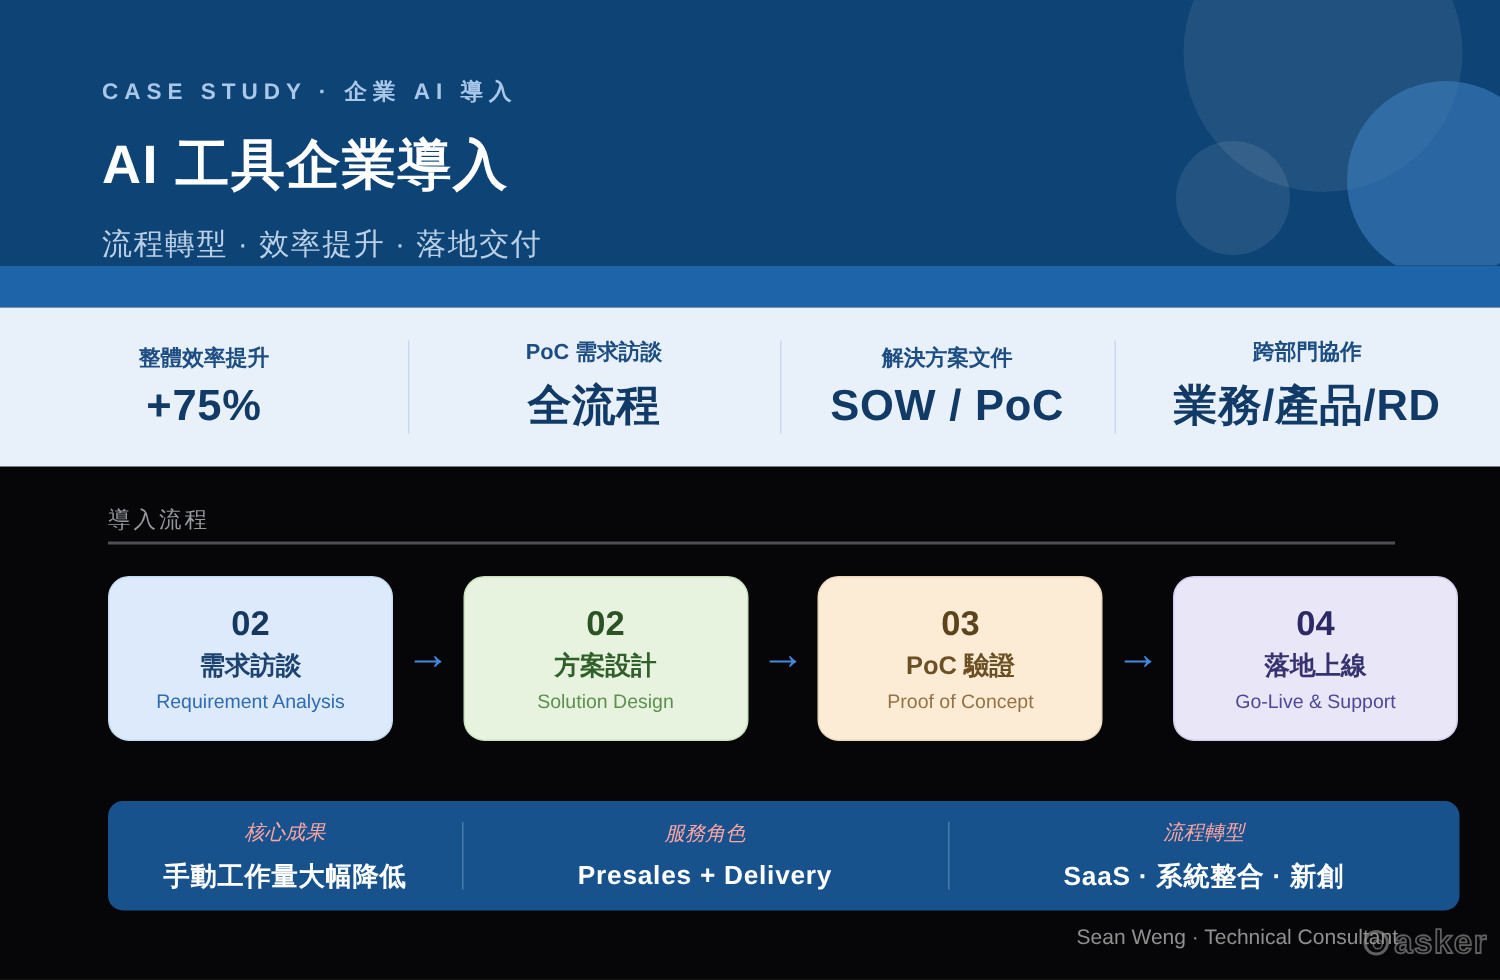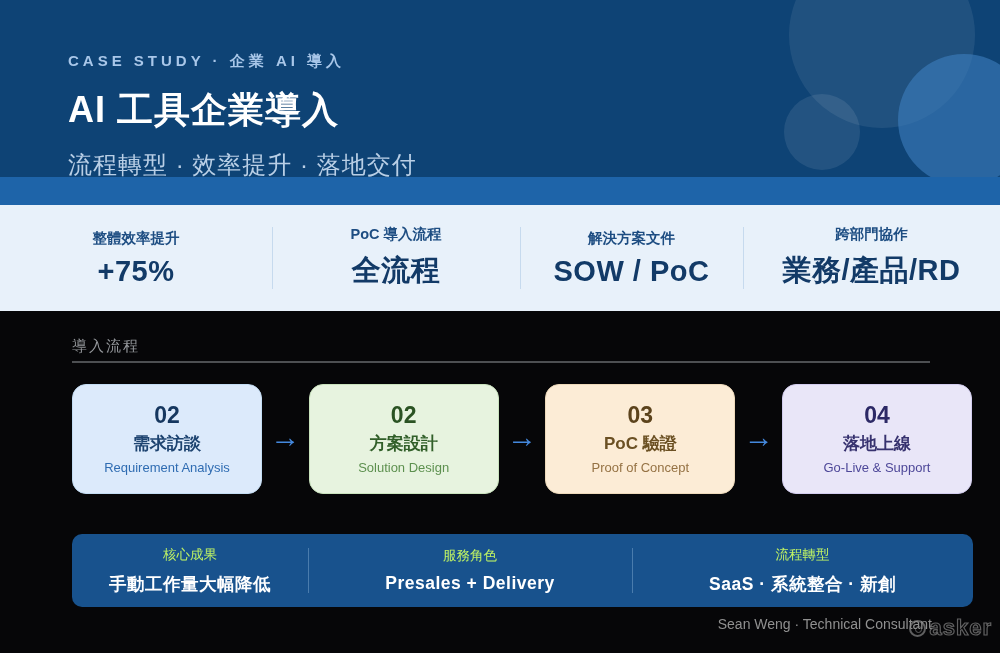--- a/index.html
+++ b/index.html
@@ -11,21 +11,21 @@
   }
   
   .header{position:absolute;left:0;top:0;width:1000px;height:177px;background:#0e4375;overflow:hidden;}
   .circle{position:absolute;border-radius:50%;}
   .circle.c1{width:186px;height:186px;left:789px;top:-58px;background:rgba(255,255,255,0.08);}
   .circle.c3{width:132px;height:132px;left:898px;top:54px;background:rgba(62,126,190,0.60);}
   .circle.c2{width:76px;height:76px;left:784px;top:94px;background:rgba(255,255,255,0.09);}
   .header-content{position:absolute;left:68px;top:0;z-index:2;}
   .eyebrow{margin-top:52px;font-size:15px;font-weight:600;letter-spacing:4px;color:#a9c7e9;}
   .title{margin-top:15px;font-size:36px;font-weight:700;letter-spacing:1px;color:#ffffff;}
-  .subtitle{margin-top:14px;font-size:24px;font-weight:400;letter-spacing:1px;color:#b9cfe6;}
+  .subtitle{margin-top:14px;font-size:20px;font-weight:400;letter-spacing:1px;color:#b9cfe6;}
   .stripe{position:absolute;left:0;top:177px;width:1000px;height:28px;background:#1e64a9;}
   
   .stats{position:absolute;left:0;top:205px;width:1000px;height:106px;background:#e8f1fa;display:flex;}
   .stat{position:relative;display:flex;flex-direction:column;align-items:center;justify-content:center;gap:7px;}
   .stat.s1{width:272px;}.stat.s2{width:248px;}.stat.s3{width:257px;}.stat.s4{width:223px;}
   .stat + .stat::before{content:'';position:absolute;left:0;top:22px;bottom:22px;width:1px;background:#c6daee;}
   .stat-label{font-size:14.5px;font-weight:600;color:#1d4d82;}
   .stat-value{font-size:29px;font-weight:700;color:#123a67;letter-spacing:0.5px;}
   
   .section-label{position:absolute;left:72px;top:337px;font-size:15px;letter-spacing:2px;color:#95989c;}
@@ -42,21 +42,21 @@
   .step.k3{background:#fcecd6;border-color:#edd9ba;}
   .step.k3 .step-num{color:#5c431c;} .step.k3 .step-zh{color:#6b5023;} .step.k3 .step-en{color:#957244;}
   .step.k4{background:#e9e6f8;border-color:#d2ccee;}
   .step.k4 .step-num{color:#2c2966;} .step.k4 .step-zh{color:#37326f;} .step.k4 .step-en{color:#4e4899;}
   .arrow{font-size:30px;color:#4488dd;line-height:1;transform:translateY(-2px);}
   
   .summary-bar{position:absolute;left:72px;top:534px;width:901px;height:73px;background:#18528d;border-radius:10px;display:flex;}
   .sum-col{position:relative;display:flex;flex-direction:column;align-items:center;justify-content:center;gap:8px;}
   .sum-col.b1{width:236px;}.sum-col.b2{width:324px;}.sum-col.b3{width:341px;}
   .sum-col + .sum-col::before{content:'';position:absolute;left:0;top:14px;bottom:14px;width:1px;background:rgba(168,203,236,0.35);}
-  .sum-label{font-size:13.5px;color:#bef264;}
+  .sum-label{font-size:13.5px;color:#fca5a5;font-style:italic;}
   .sum-value{font-size:17.5px;font-weight:700;color:#ffffff;letter-spacing:0.5px;}
   
   .credit{position:absolute;top:616px;right:68px;font-size:14px;color:#909090;}
   .watermark{position:absolute;top:615px;right:8px;display:flex;align-items:center;gap:3px;opacity:0.65;}
   .wm-icon{width:17px;height:17px;border:2.5px solid #8f8f8f;border-radius:50%;box-sizing:border-box;position:relative;}
   .wm-icon::after{content:'';position:absolute;left:4px;top:4px;width:5px;height:5px;border:1.5px solid #8f8f8f;border-radius:50%;}
   .wm-text{font-size:22px;font-weight:700;letter-spacing:1px;color:transparent;-webkit-text-stroke:1.2px #8f8f8f;}
 </style>
 </head>
 <body>
@@ -74,21 +74,21 @@
     </div>
   </div>
   <div class="stripe"></div>
 
   <div class="stats">
     <div class="stat s1">
       <div class="stat-label">整體效率提升</div>
       <div class="stat-value">+75%</div>
     </div>
     <div class="stat s2">
-      <div class="stat-label">PoC 導入流程</div>
+      <div class="stat-label">PoC 需求訪談</div>
       <div class="stat-value">全流程</div>
     </div>
     <div class="stat s4">
       <div class="stat-label">解決方案文件</div>
       <div class="stat-value">SOW / PoC</div>
     </div>
     <div class="stat s3">
       <div class="stat-label">跨部門協作</div>
       <div class="stat-value">業務/產品/RD</div>
     </div>

